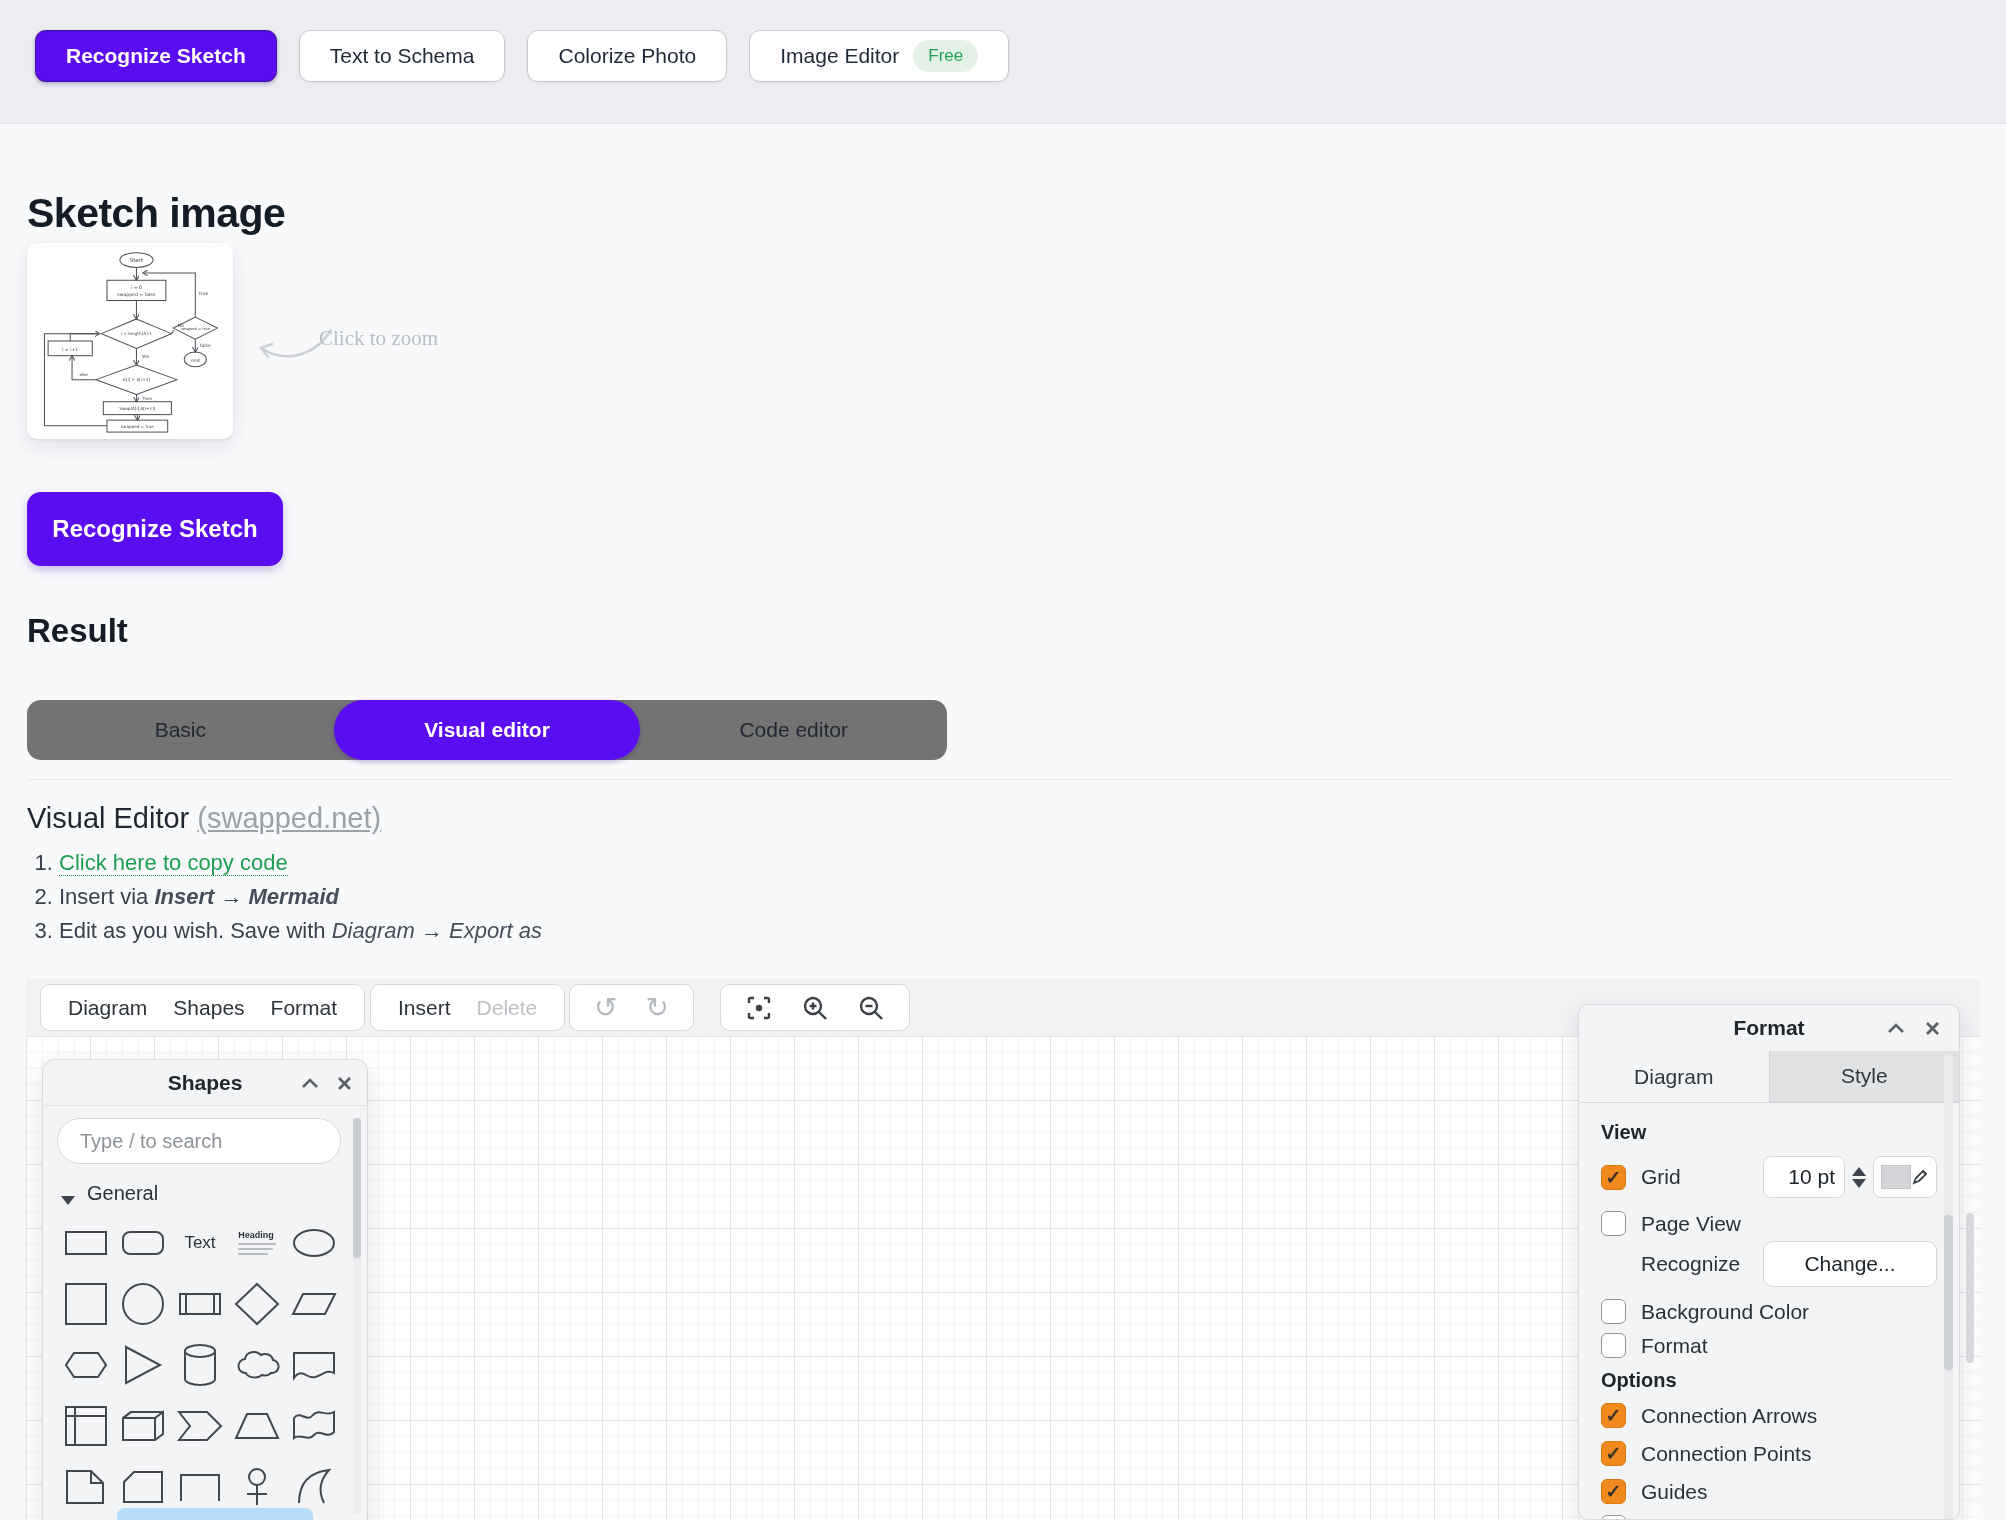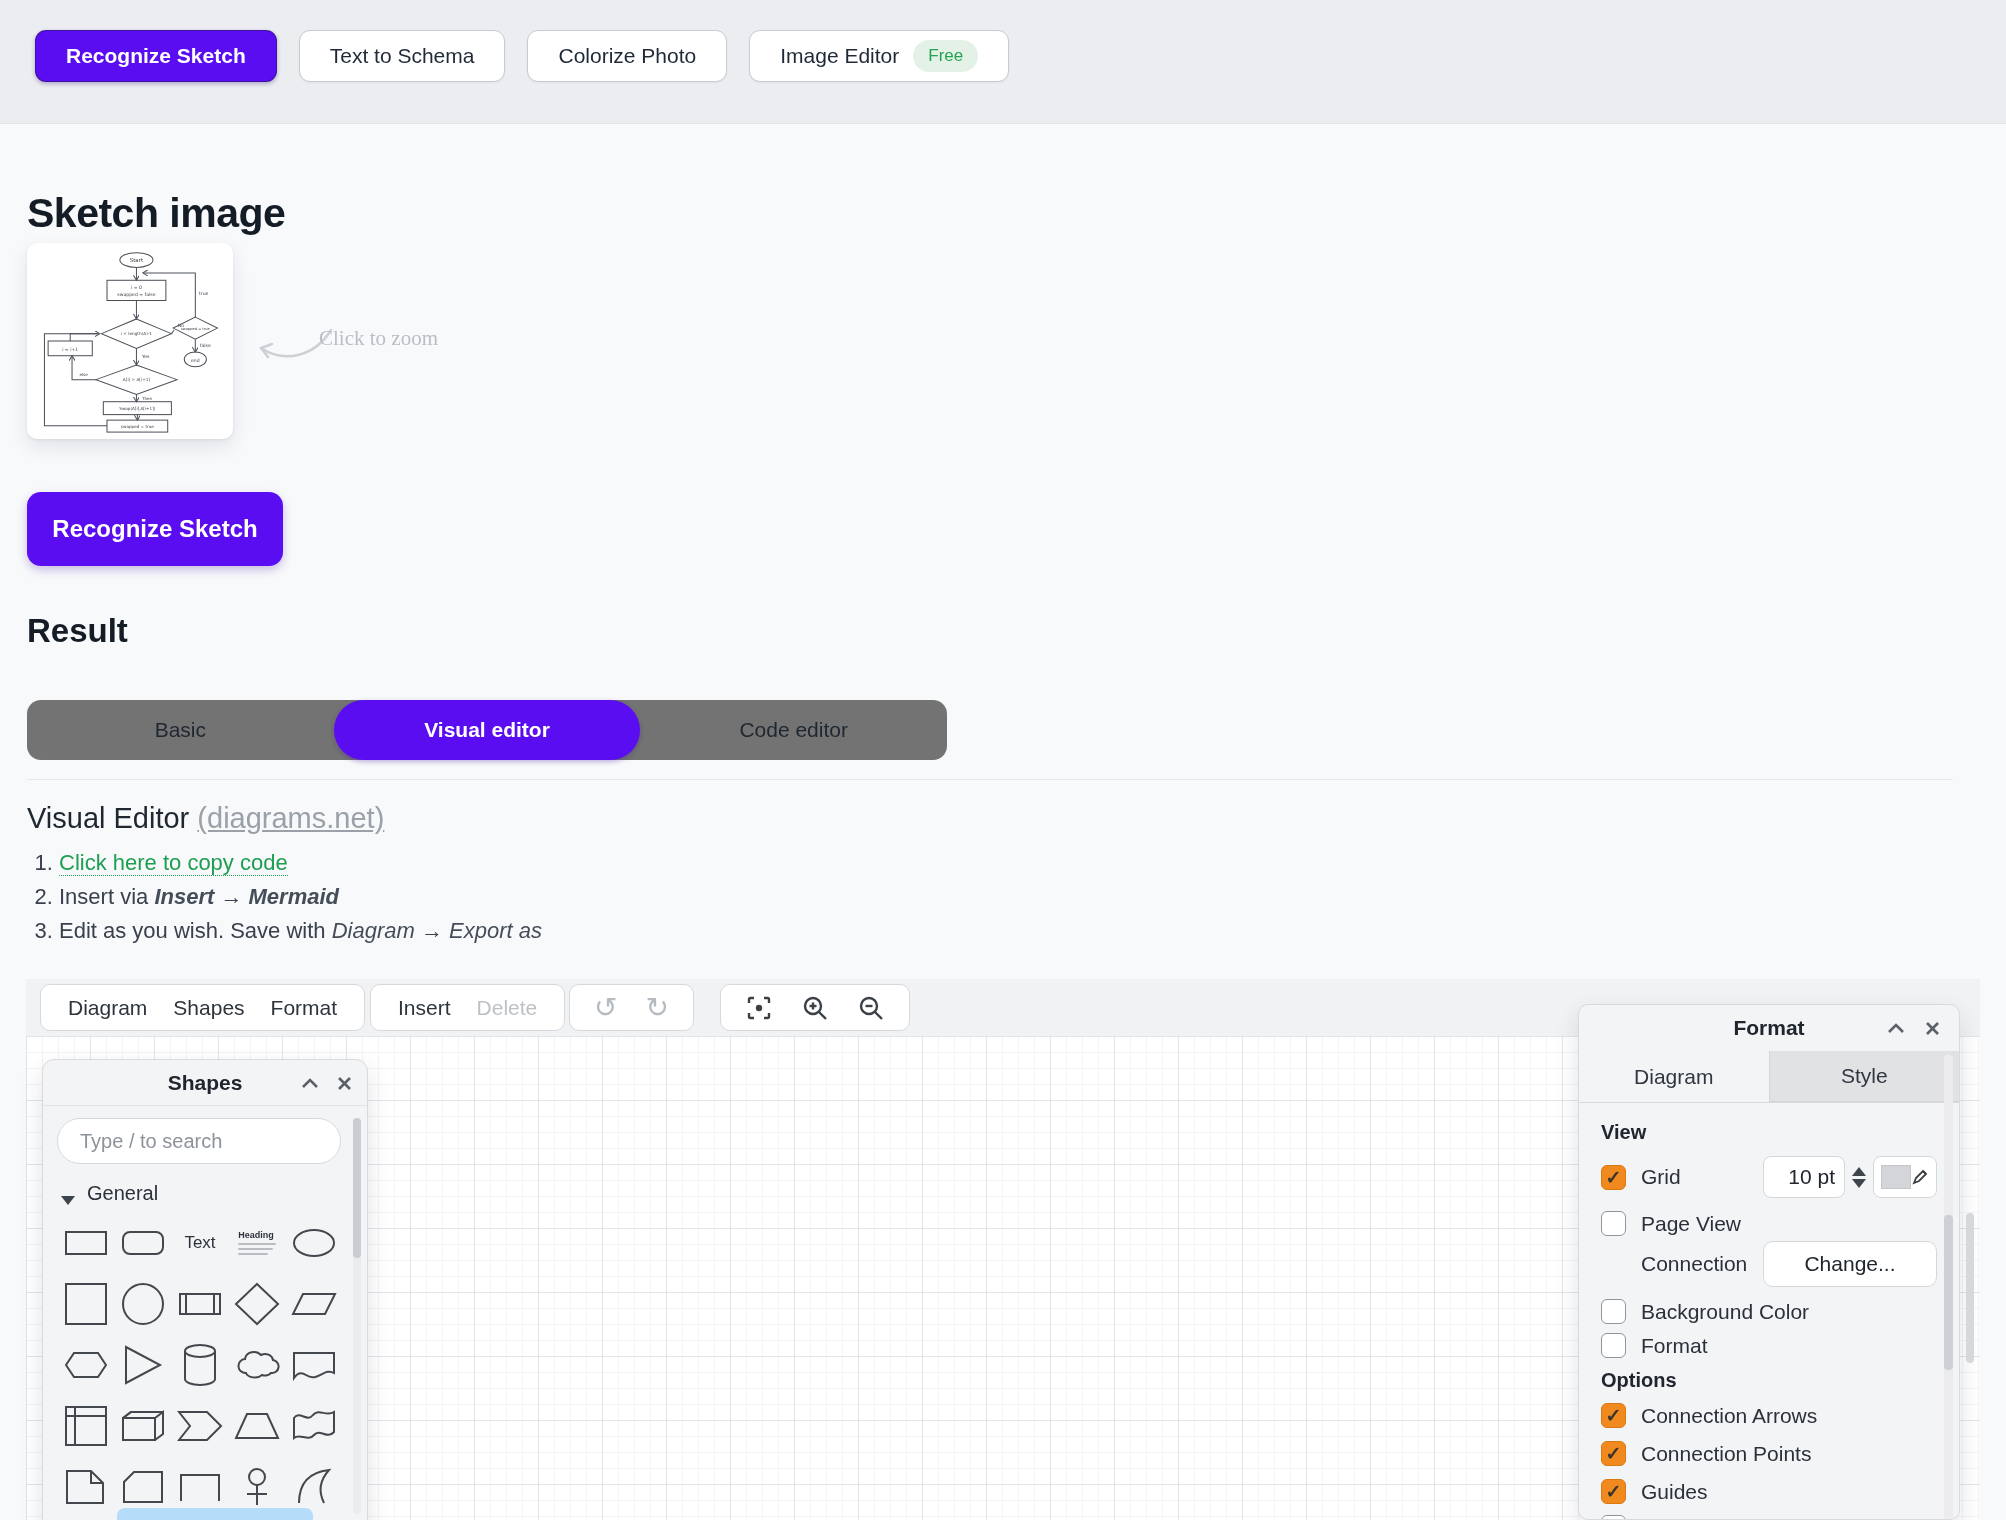--- a/index.html
+++ b/index.html
@@ -189,21 +189,21 @@
   <div class="h2">Result</div>
   <div class="tabs">
     <div class="tab">Basic</div>
     <div class="tab active">Visual editor</div>
     <div class="tab">Code editor</div>
   </div>
   <div class="divider"></div>
 
   <div class="ve-head">
     <span>Visual Editor</span>
-    <a>(diagrams.net)</a>
+    <a>(swapped.net)</a>
   </div>
   <ol class="ve-steps">
     <li>
       <a>Click here to copy code</a>
     </li>
     <li>
       <span>Insert via </span><span class="bi">Insert</span><span> → </span><span class="bi">Mermaid</span>
     </li>
     <li>
       <span>Edit as you wish. Save with </span><span class="it">Diagram</span><span> → </span><span class="it">Export as</span>
@@ -466,21 +466,21 @@
         </svg>
       </div>
     </div>
 
     <div class="f-row" style="top:204px;height:30px;">
       <div class="cb off" style="top:2px;"></div>
       <div class="f-label">Page View</div>
     </div>
 
     <div class="f-row" style="top:236px;height:46px;">
-      <div class="f-label">Connection</div>
+      <div class="f-label">Recognize</div>
       <div class="changebtn" style="top:0;">Change...</div>
     </div>
 
     <div class="f-row" style="top:292px;height:30px;">
       <div class="cb off" style="top:2px;"></div>
       <div class="f-label">Background Color</div>
     </div>
 
     <div class="f-row" style="top:326px;height:30px;">
       <div class="cb off" style="top:2px;"></div>

